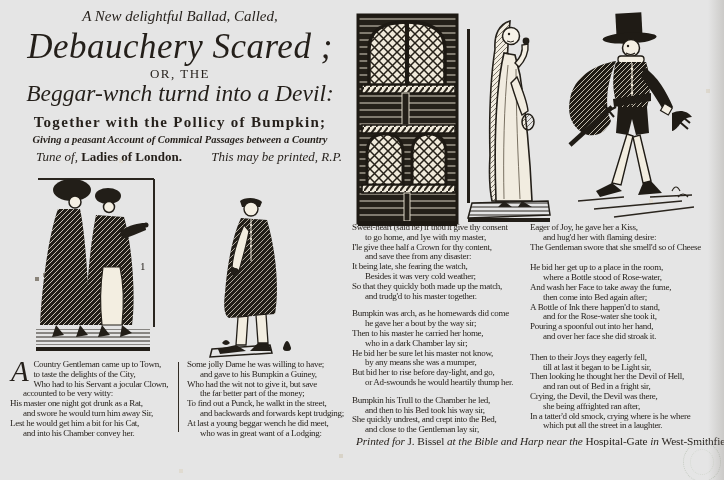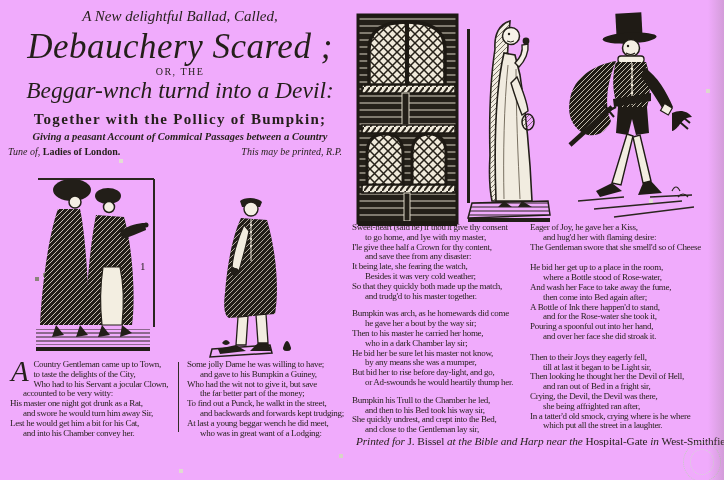--- a/index.html
+++ b/index.html
@@ -1,33 +1,33 @@
 <!DOCTYPE html>
 <html><head>
 <meta charset="utf-8">
 <style>
   html,body{margin:0;padding:0;background:#b9b6af;}
-  #sheet{position:relative;width:724px;height:480px;background:#f0abfc;
+  #sheet{position:relative;width:724px;height:480px;background:#e5e5e5;
          font-family:"Liberation Serif", serif;color:#241f1a;overflow:hidden;}
   .scan-edge{position:absolute;right:0;top:0;width:16px;height:100%;
              background:linear-gradient(to right,rgba(110,104,94,0) 0%,rgba(110,104,94,.22) 100%);}
   .speckles{position:absolute;left:0;top:0;width:2px;height:2px;background:transparent;
             box-shadow:520px 120px 0 1px #d8d3c8, 340px 455px 0 1px #d8d3c8, 36px 278px 0 1px #8a847a,
                        44px 274px 0 1px #9a948a, 707px 90px 0 1px #ddd8ce, 180px 470px 0 1px #e0dbd1,
                        650px 200px 0 1px #e3ded4, 120px 160px 0 1px #e3ded4;}
   
   .header{position:absolute;left:0;top:9px;width:360px;text-align:center;line-height:1;}
   .kicker{font-style:italic;font-size:15px;}
   .title{font-style:italic;font-size:35px;letter-spacing:.5px;margin-top:5px;white-space:nowrap;}
-  .orthe{font-size:10px;letter-spacing:1.5px;margin-top:3px;}
+  .orthe{font-size:13px;letter-spacing:1.5px;margin-top:3px;}
   .subtitle{font-style:italic;font-size:23.5px;margin-top:2px;white-space:nowrap;}
   .together{font-weight:bold;font-size:15px;letter-spacing:1.3px;margin-top:9px;white-space:nowrap;}
   .account{font-style:italic;font-weight:bold;font-size:10.5px;line-height:11.5px;margin-top:4px;}
   .account .ro{font-style:normal;}
-  .tuneline{display:flex;justify-content:space-between;margin-top:5px;padding:0 18px 0 8px;font-size:10px;}
+  .tuneline{display:flex;justify-content:space-between;margin-top:5px;padding:0 18px 0 36px;font-size:13px;}
   .tune .it{font-style:italic;} .tune .bd{font-weight:bold;font-style:normal;}
   .license{font-style:italic;}
   
   .verse{position:absolute;font-size:9px;line-height:9.8px;letter-spacing:-0.3px;white-space:nowrap;}
   .vline{height:9.8px;}
   .vline.indent{padding-left:13px;}
   .stanza{margin-bottom:8px;}
   .col4 .stanza{margin-bottom:11px;}
   .dropcap{float:left;font-style:italic;font-size:29px;line-height:20px;padding:1px 5px 0 1px;}
   .col-divider{position:absolute;left:178px;top:362px;width:1.4px;height:70px;background:#322c25;}

